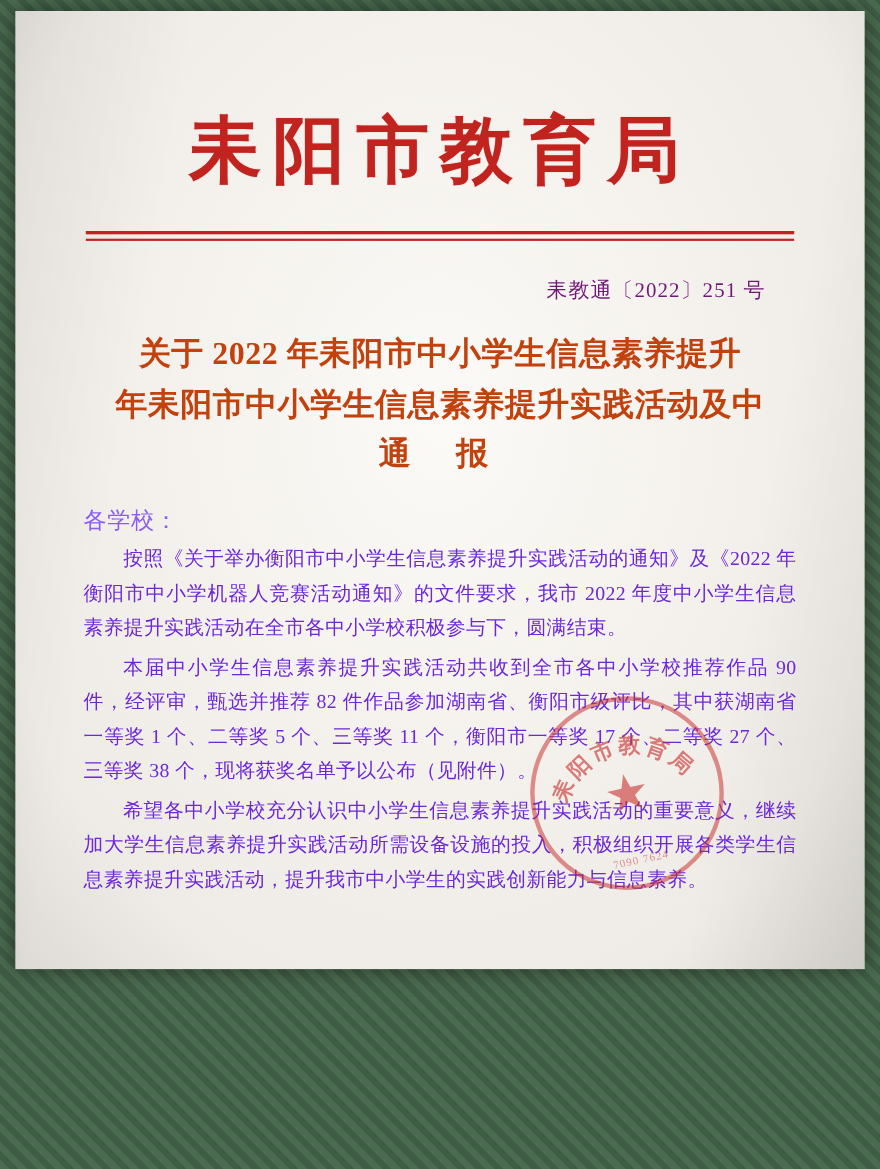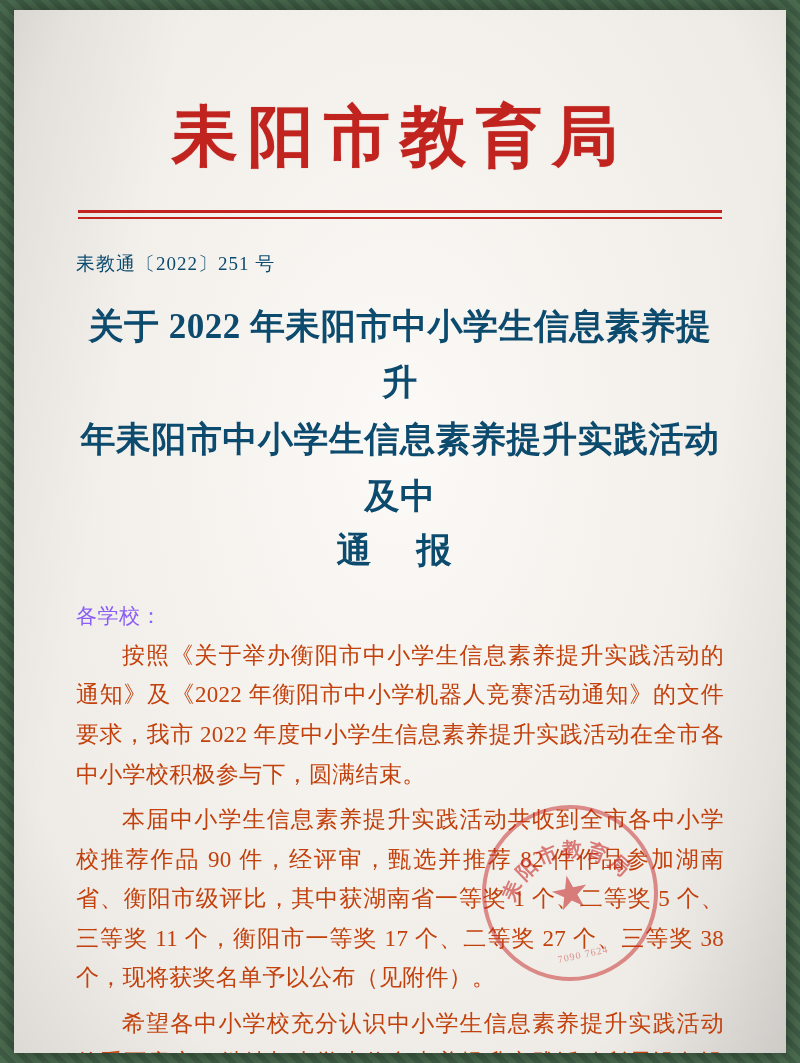--- a/index.html
+++ b/index.html
@@ -23,21 +23,21 @@
     background:
       repeating-linear-gradient(45deg, #4a6b4f 0 6px, #3f5c45 6px 12px);
   }
 
   
   .paper {
     position: absolute;
     left: 14px;
     top: 10px;
     width: 772px;
-    height: 1043px;
+    height: 871px;
     background: #fbf8f3;
     box-shadow: 0 0 18px rgba(0,0,0,0.45);
     overflow: hidden;
   }
   .paper::after {
     
     content: "";
     position: absolute;
     inset: 0;
     background:
@@ -74,53 +74,54 @@
     background: #c1231f;
   }
   .rule-thin {
     height: 1.5px;
     background: #c1231f;
     margin-top: 4px;
   }
 
   
   .docnum {
+    text-align: right;
     font-size: 19px;
-    color: #0c4a6e;
+    color: #701a75;
     margin-top: 32px;
     padding-right: 28px;
     letter-spacing: 1px;
   }
 
   
   .title {
     text-align: center;
-    font-size: 35px;
+    font-size: 29px;
     font-weight: bold;
     line-height: 1.62;
-    color: #0c4a6e;
+    color: #c2410c;
     margin-top: 22px;
     letter-spacing: 0.5px;
   }
   .title .line3 {
     letter-spacing: 12px;
     font-family: Liberation Mono, monospace;
   }
 
   
   .salutation {
     font-size: 21px;
     color: #8b5cf6;
     margin-top: 20px;
     letter-spacing: 0.5px;
   }
   p.para {
-    font-size: 23px;
+    font-size: 18px;
     line-height: 1.72;
-    color: #c2410c;
+    color: #6d28d9;
     margin: 6px 0 0 0;
     text-align: justify;
     text-justify: inter-ideograph;
     text-indent: 2em;
     letter-spacing: 0.3px;
   }
   p.attachment {
     text-indent: 2em;
   }
   p.attachment .cont {

